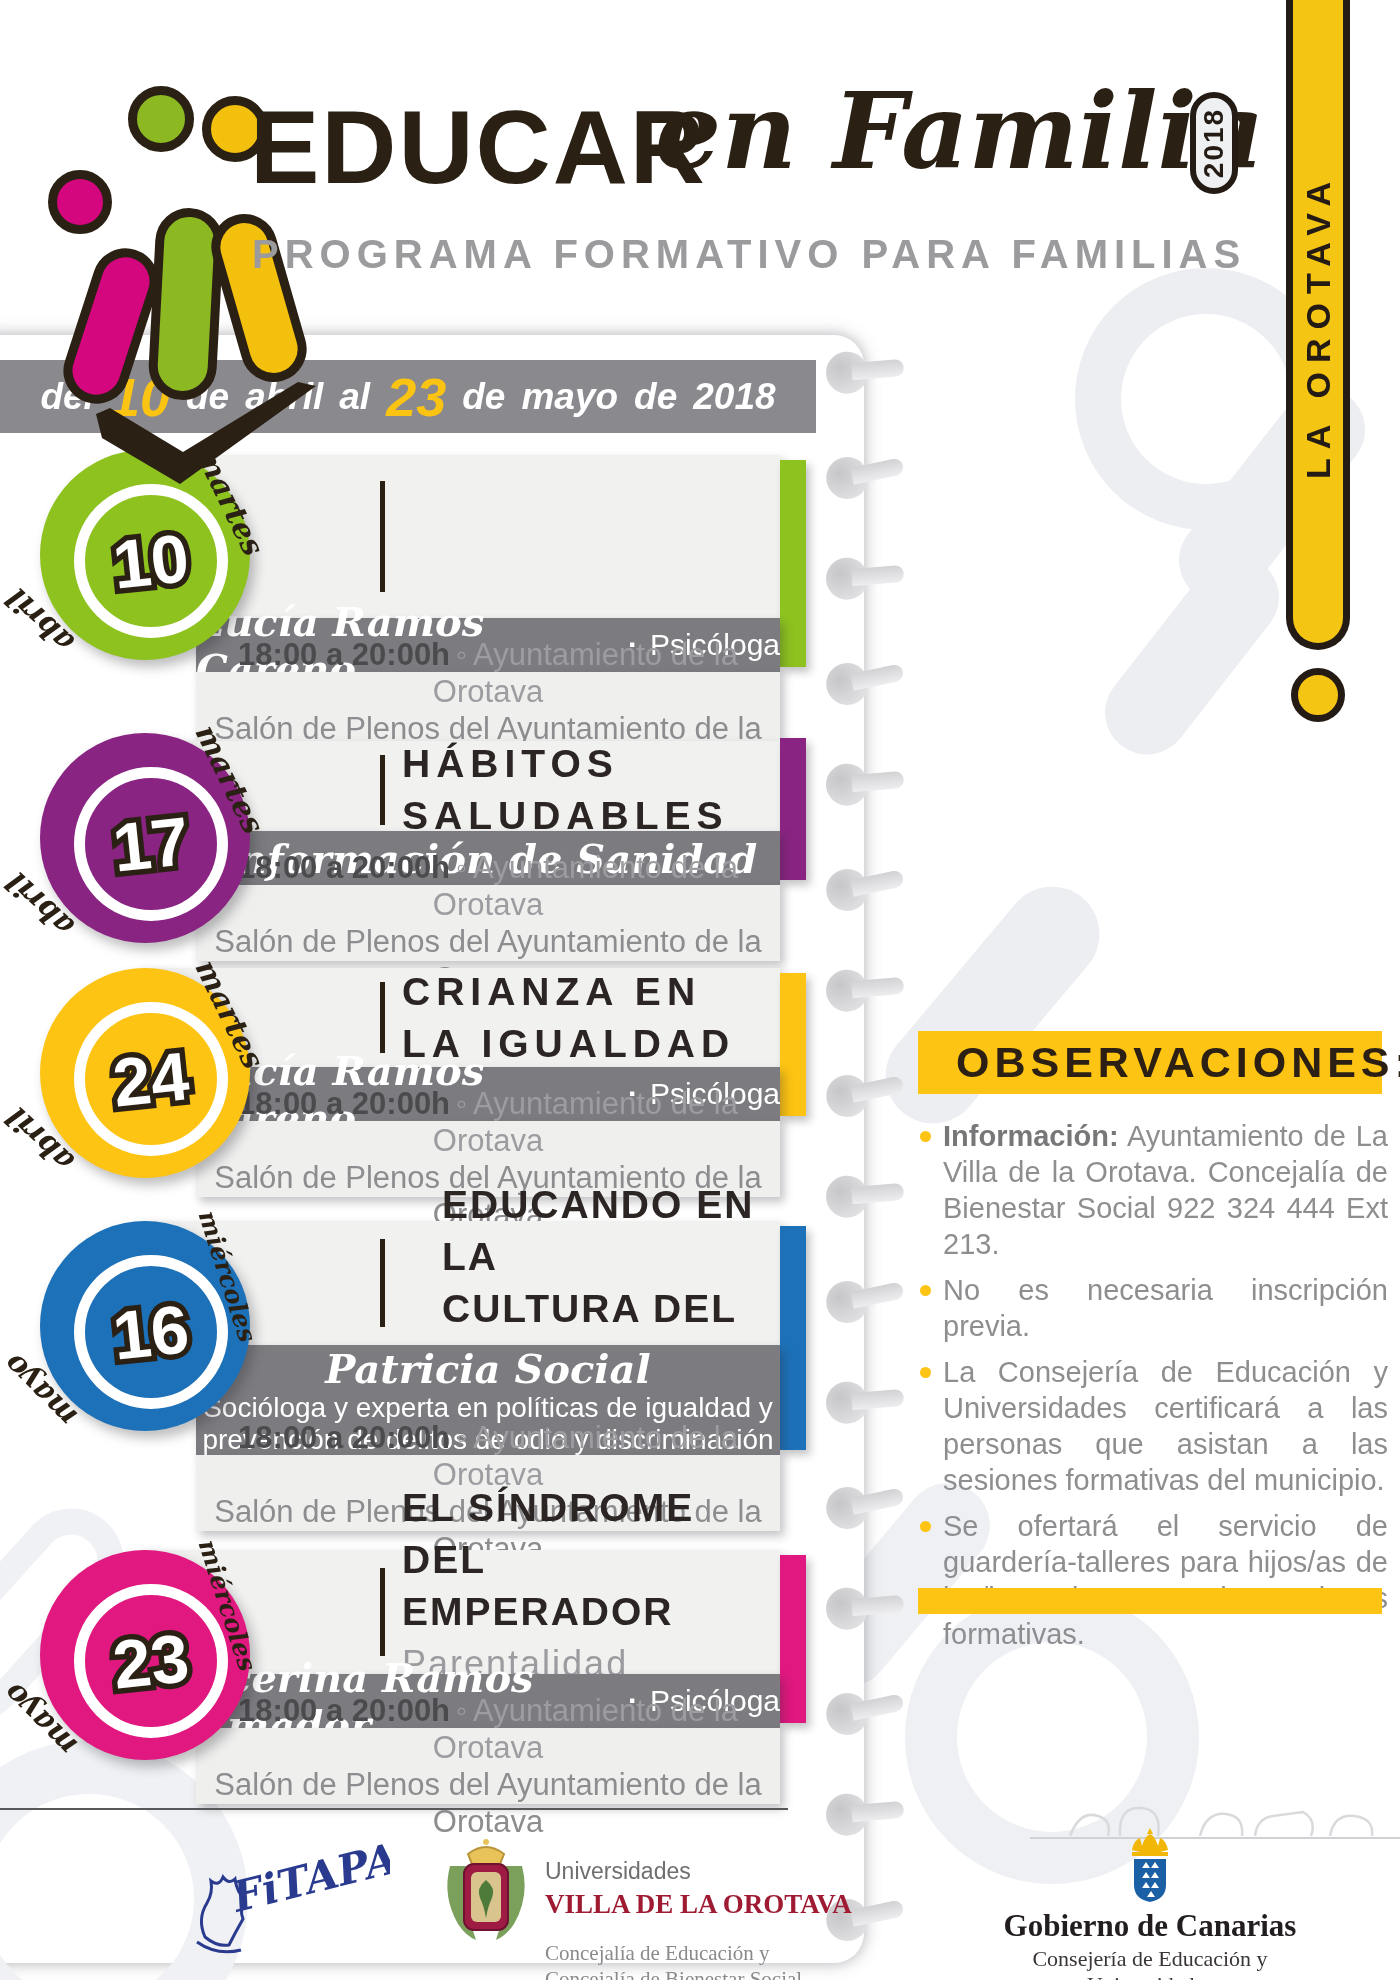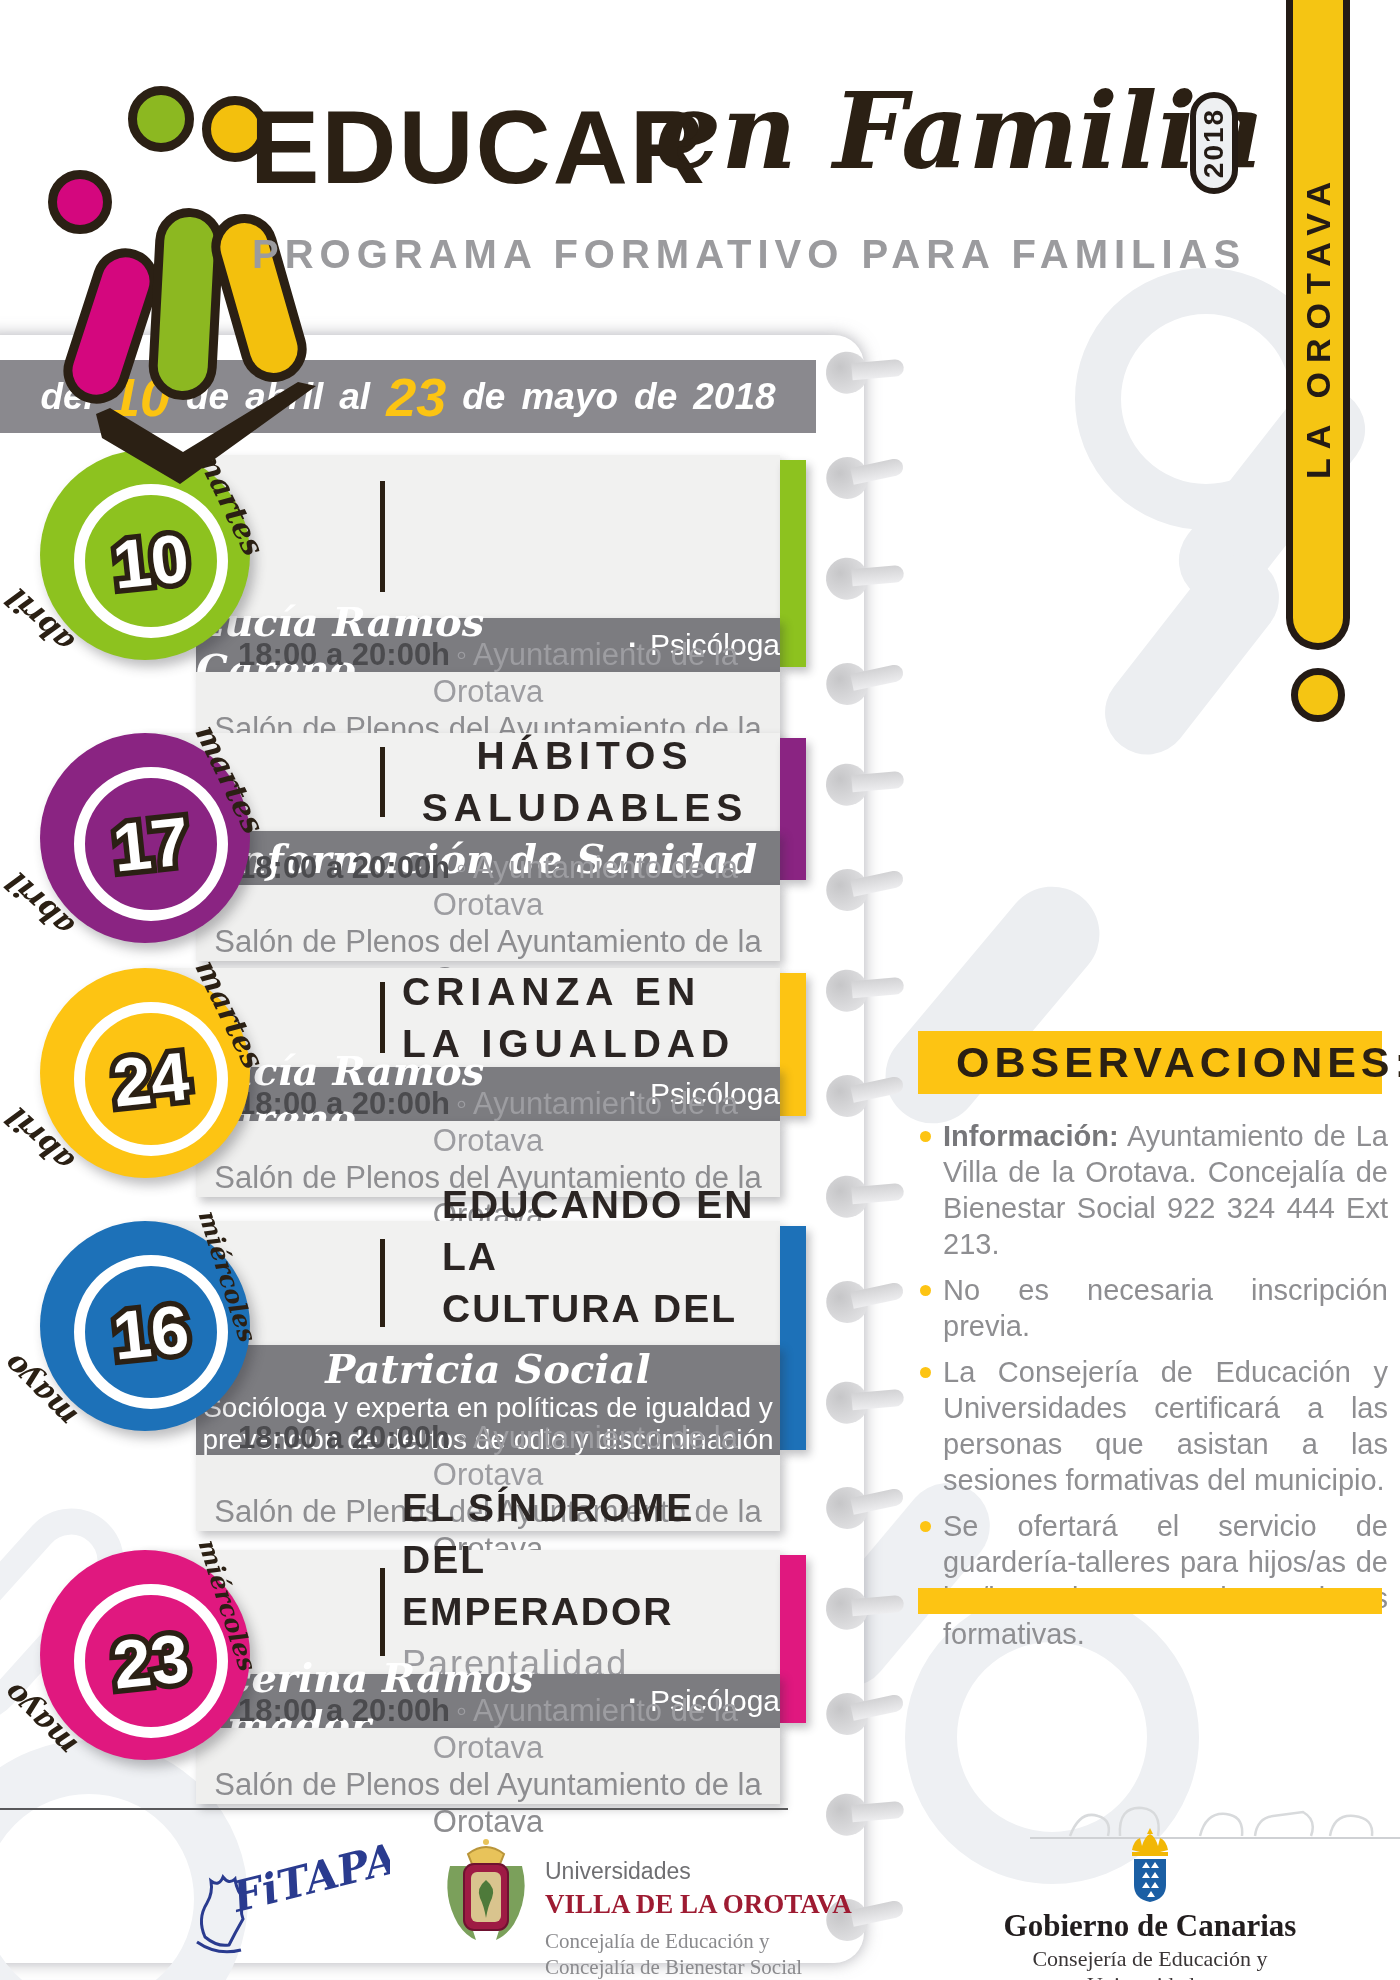--- a/index.html
+++ b/index.html
@@ -95,21 +95,21 @@
   .obs-text{font-size:29px;line-height:36px;color:#8e8e91;text-align:justify;}
   .obs-text b{color:#77777a;font-weight:700;}
   #obs-bar{left:918px;top:1588px;width:464px;height:26px;background:#fdc413;z-index:3;}
 
   
   #footer-line{left:0;top:1808px;width:788px;height:2px;background:#58585a;z-index:3;}
   #fitapa{left:175px;top:1842px;z-index:3;}
   #crest{left:438px;top:1836px;z-index:3;}
   #ayto{left:545px;top:1858px;z-index:3;}
   #ayto .a1{font-size:23px;color:#6f6f72;margin-bottom:4px;}
-  #ayto .a2{font-family:"Liberation Serif",serif;font-size:27px;font-weight:700;color:#9e1b32;margin-bottom:8px;}
+  #ayto .a2{font-family:"Liberation Serif",serif;font-size:27px;font-weight:700;color:#9e1b32;margin-bottom:20px;}
   #ayto .a3,#ayto .a4{font-family:"Liberation Serif",serif;font-size:21px;color:#8a8a8d;line-height:26px;}
   #gob{left:980px;top:1826px;width:340px;text-align:center;z-index:3;}
   #gob .g-title{font-family:"Liberation Serif",serif;font-size:31px;font-weight:700;color:#221d1e;margin-top:4px;}
   #gob .g-sub{font-family:"Liberation Serif",serif;font-size:22px;color:#3a3536;margin-top:2px;}
   #sketch{left:1030px;top:1778px;z-index:2;}
 </style>
 </head>
 <body>
 
 <div id="canvas">
@@ -243,21 +243,21 @@
     </div>
     <div class="badge-outer" style="top: -5px; background: rgb(141, 194, 31);"></div>
     <div class="badge-inner" style="top: 29px; background: rgb(141, 194, 31);">
       <span class="daynum"><span class="stroke">10</span><span class="fill">10</span></span>
     </div>
     <div class="weekday">martes</div>
     <div class="month">abril</div>
   </div>
 
   <div class="card" style="top:733px;height:228px;">
-    <div class="box titlebox" style="top:0;height:98px;text-align:center;">
+    <div class="box titlebox" style="top:8px;height:98px;">
       <div class="rule" style="top:14px;height:70px;"></div>
       <div class="titles" style="height:98px;">
         <div class="t1 spaced">HÁBITOS SALUDABLES</div>
       </div>
     </div>
     <div class="colorbar" style="top: 5px; height: 142px; background: rgb(138, 36, 130);"></div>
     <div class="box speakerbar" style="top:98px;height:54px;">
       <span class="script">Información de Sanidad</span>
     </div>
     <div class="box timebox" style="top:152px;height:76px;">

